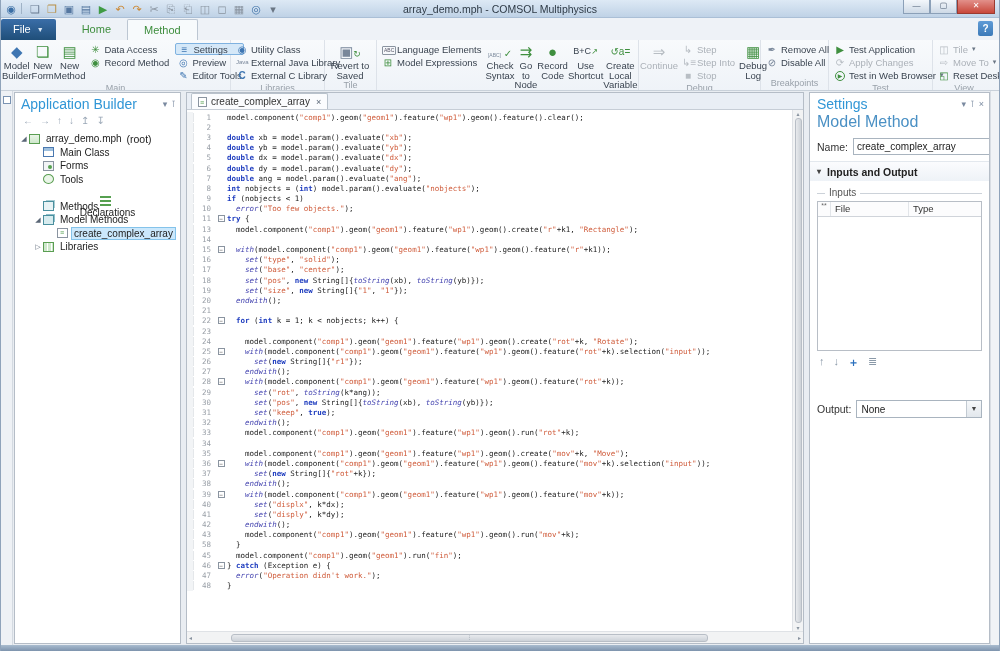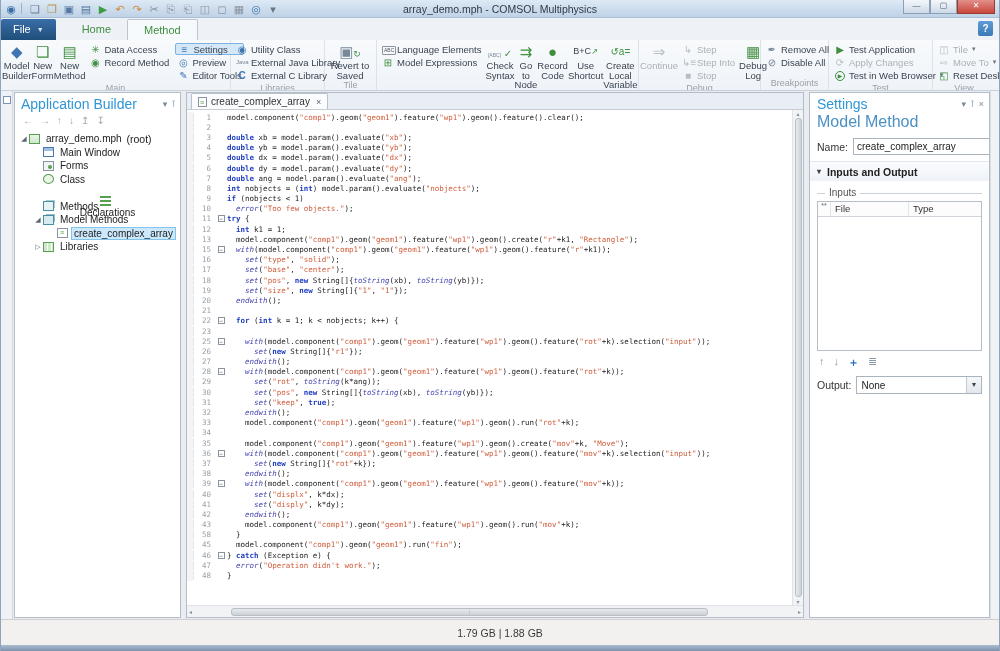--- a/index.html
+++ b/index.html
@@ -112,21 +112,21 @@
   .fieldset .fs-line { border-top:1px solid #ccd2d9; margin-top:6px; }
   .fieldset .fs-label { position:absolute; top:0; left:8px; background:#fff; padding:0 4px; font-size:10px; color:#555; }
   .itable { margin:7px 7px 0 7px; border:1px solid #b8bec6; height:150px; display:flex; flex-direction:column; background:#fff; }
   .ithead { display:flex; height:15px; border-bottom:1px solid #d0d4da; background:#fcfcfd; font-size:9.5px; color:#333; }
   .ithead .mk { flex:0 0 13px; border-right:1px solid #e2e5e9; font-size:7px; line-height:8px; text-align:center; color:#666; }
   .ithead .c1 { flex:0 0 78px; border-right:1px solid #e2e5e9; padding:1px 4px; }
   .ithead .c2 { flex:1; padding:1px 4px; }
   .itbody { flex:1; }
   .ttools { display:flex; gap:9px; padding:4px 9px 2px 9px; font-size:11px; color:#8a99a8; }
   .ttools .plus { color:#2a6fbd; font-weight:bold; }
-  .output-row { display:flex; align-items:center; gap:5px; padding:4px 7px; }
+  .output-row { display:flex; align-items:center; gap:5px; padding:4px 7px;margin-top:24px; }
   .output-row label { font-size:10.5px; }
   .select { flex:1; height:18px; border:1px solid #a9b4bf; display:flex; align-items:center; background:#fff; }
   .select .sval { flex:1; font-size:10px; padding:0 4px; color:#222; }
   .select .sbtn { flex:0 0 15px; border-left:1px solid #c2cad2; height:100%; text-align:center; font-size:7px; line-height:16px; color:#444; background:linear-gradient(#f6f8fa,#e2e7ec); }
   .rstrip { flex:0 0 9px; background:#f0f3f6; border-left:1px solid #d8dde3; }
 
   
   .statusbar { flex:0 0 26px; background:#f2f1f0; border-top:1px solid #cfcfcf; display:flex; align-items:center; justify-content:center; font-size:10.5px; color:#3a3a3a; }
   .bottom-edge { flex:0 0 6px; background:linear-gradient(#a9bccf,#7d93ad); }
 </style>
@@ -396,31 +396,31 @@
       <div class="tree">
           <div class="trow" style="padding-left: 4px;">
             <span class="tarrow">◢</span>
             <span class="ticon ti-model-root"></span>
             <span class="tlabel">array_demo.mph</span>
             <span class="tsuffix">&nbsp;(root)</span>
           </div>
           <div class="trow" style="padding-left: 18px;">
             <span class="tarrow"></span>
             <span class="ticon ti-main-window"></span>
-            <span class="tlabel">Main Window</span>
+            <span class="tlabel">Main Class</span>
           </div>
           <div class="trow" style="padding-left: 18px;">
             <span class="tarrow"></span>
             <span class="ticon ti-forms"></span>
             <span class="tlabel">Forms</span>
           </div>
           <div class="trow" style="padding-left: 18px;">
             <span class="tarrow"></span>
             <span class="ticon ti-events"></span>
-            <span class="tlabel">Class</span>
+            <span class="tlabel">Tools</span>
           </div>
           <div class="trow" style="padding-left: 20px; flex-direction: column;">
             <span class="tarrow"></span>
             <span class="ticon ti-declarations"></span>
             <span class="tlabel">Declarations</span>
           </div>
           <div class="trow" style="padding-left: 18px;">
             <span class="tarrow"></span>
             <span class="ticon ti-methods"></span>
             <span class="tlabel">Methods</span>
@@ -516,29 +516,29 @@
               <span class="ctext">  <span class="cf">error</span>(<span class="cs">"Too few objects."</span>);</span>
             </div>
             <div class="crow">
               <span class="cbp"></span>
               <span class="cnum">11</span>
               <span class="cfold has"><span>−</span></span>
               <span class="ctext"><span class="ck">try</span> {</span>
             </div>
             <div class="crow">
               <span class="cbp"></span>
-              <span class="cnum">12</span>
-              <span class="cfold"></span>
-              <span class="ctext">  <span class="ck">int</span> k1 = 1;</span>
-            </div>
-            <div class="crow">
-              <span class="cbp"></span>
               <span class="cnum">13</span>
               <span class="cfold"></span>
               <span class="ctext">  model.component(<span class="cs">"comp1"</span>).geom(<span class="cs">"geom1"</span>).feature(<span class="cs">"wp1"</span>).geom().create(<span class="cs">"r"</span>+k1, <span class="cs">"Rectangle"</span>);</span>
+            </div>
+            <div class="crow">
+              <span class="cbp"></span>
+              <span class="cnum">14</span>
+              <span class="cfold"></span>
+              <span class="ctext"></span>
             </div>
             <div class="crow">
               <span class="cbp"></span>
               <span class="cnum">15</span>
               <span class="cfold has"><span>−</span></span>
               <span class="ctext">  <span class="cf">with</span>(model.component(<span class="cs">"comp1"</span>).geom(<span class="cs">"geom1"</span>).feature(<span class="cs">"wp1"</span>).geom().feature(<span class="cs">"r"</span>+k1));</span>
             </div>
             <div class="crow">
               <span class="cbp"></span>
               <span class="cnum">16</span>
@@ -579,20 +579,26 @@
               <span class="cbp"></span>
               <span class="cnum">22</span>
               <span class="cfold has"><span>−</span></span>
               <span class="ctext">  <span class="ck">for</span> (<span class="ck">int</span> k = 1; k &lt; nobjects; k++) {</span>
             </div>
             <div class="crow">
               <span class="cbp"></span>
               <span class="cnum">23</span>
               <span class="cfold"></span>
               <span class="ctext"></span>
+            </div>
+            <div class="crow">
+              <span class="cbp"></span>
+              <span class="cnum">24</span>
+              <span class="cfold"></span>
+              <span class="ctext">    model.component(<span class="cs">"comp1"</span>).geom(<span class="cs">"geom1"</span>).feature(<span class="cs">"wp1"</span>).geom().create(<span class="cs">"rot"</span>+k, <span class="cs">"Rotate"</span>);</span>
             </div>
             <div class="crow">
               <span class="cbp"></span>
               <span class="cnum">25</span>
               <span class="cfold has"><span>−</span></span>
               <span class="ctext">    <span class="cf">with</span>(model.component(<span class="cs">"comp1"</span>).geom(<span class="cs">"geom1"</span>).feature(<span class="cs">"wp1"</span>).geom().feature(<span class="cs">"rot"</span>+k).selection(<span class="cs">"input"</span>));</span>
             </div>
             <div class="crow">
               <span class="cbp"></span>
               <span class="cnum">26</span>
@@ -788,17 +794,14 @@
         <div class="select">
           <span class="sval">None</span>
           <span class="sbtn">▼</span>
         </div>
       </div>
     </div>
 
     <div class="rstrip"></div>
   </div>
 
-  <div class="statusbar">
-    <span>1.79 GB | 1.88 GB</span>
-  </div>
   <div class="bottom-edge"></div>
 </div>
 
 </body></html>

